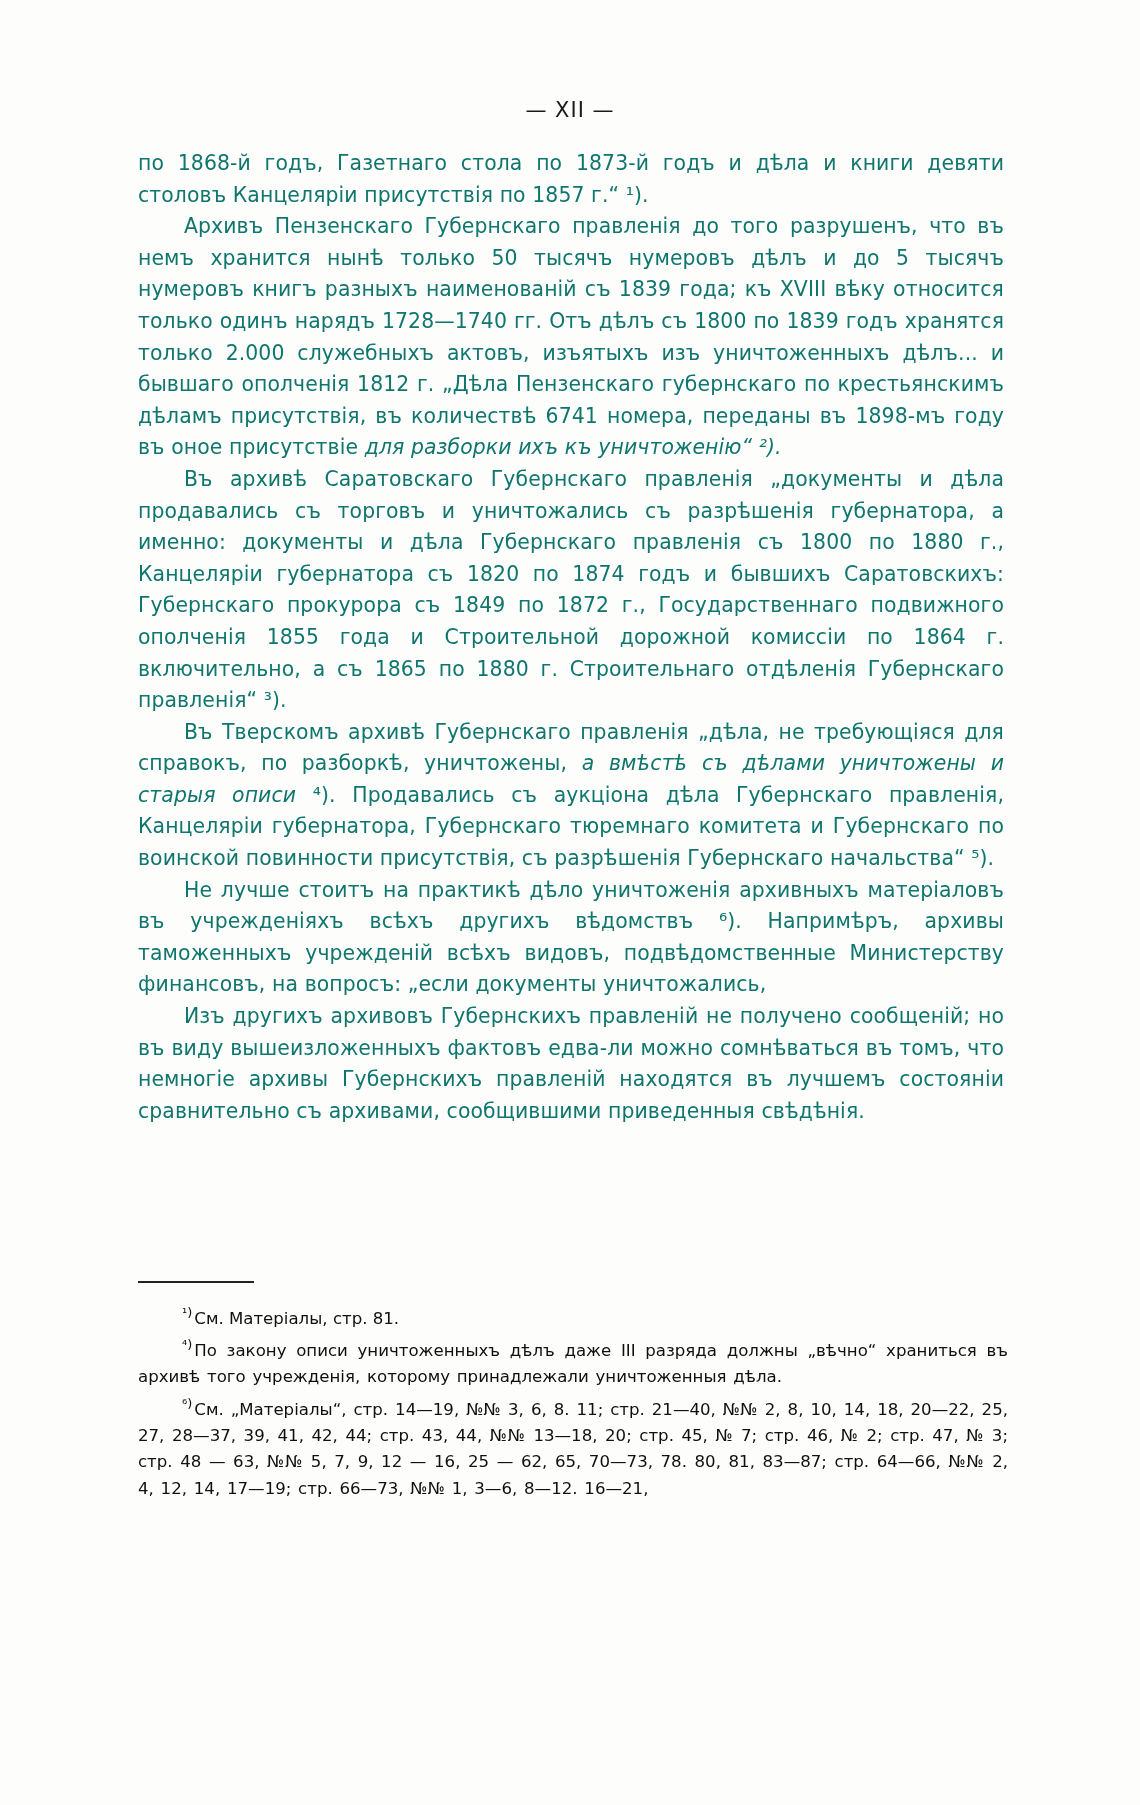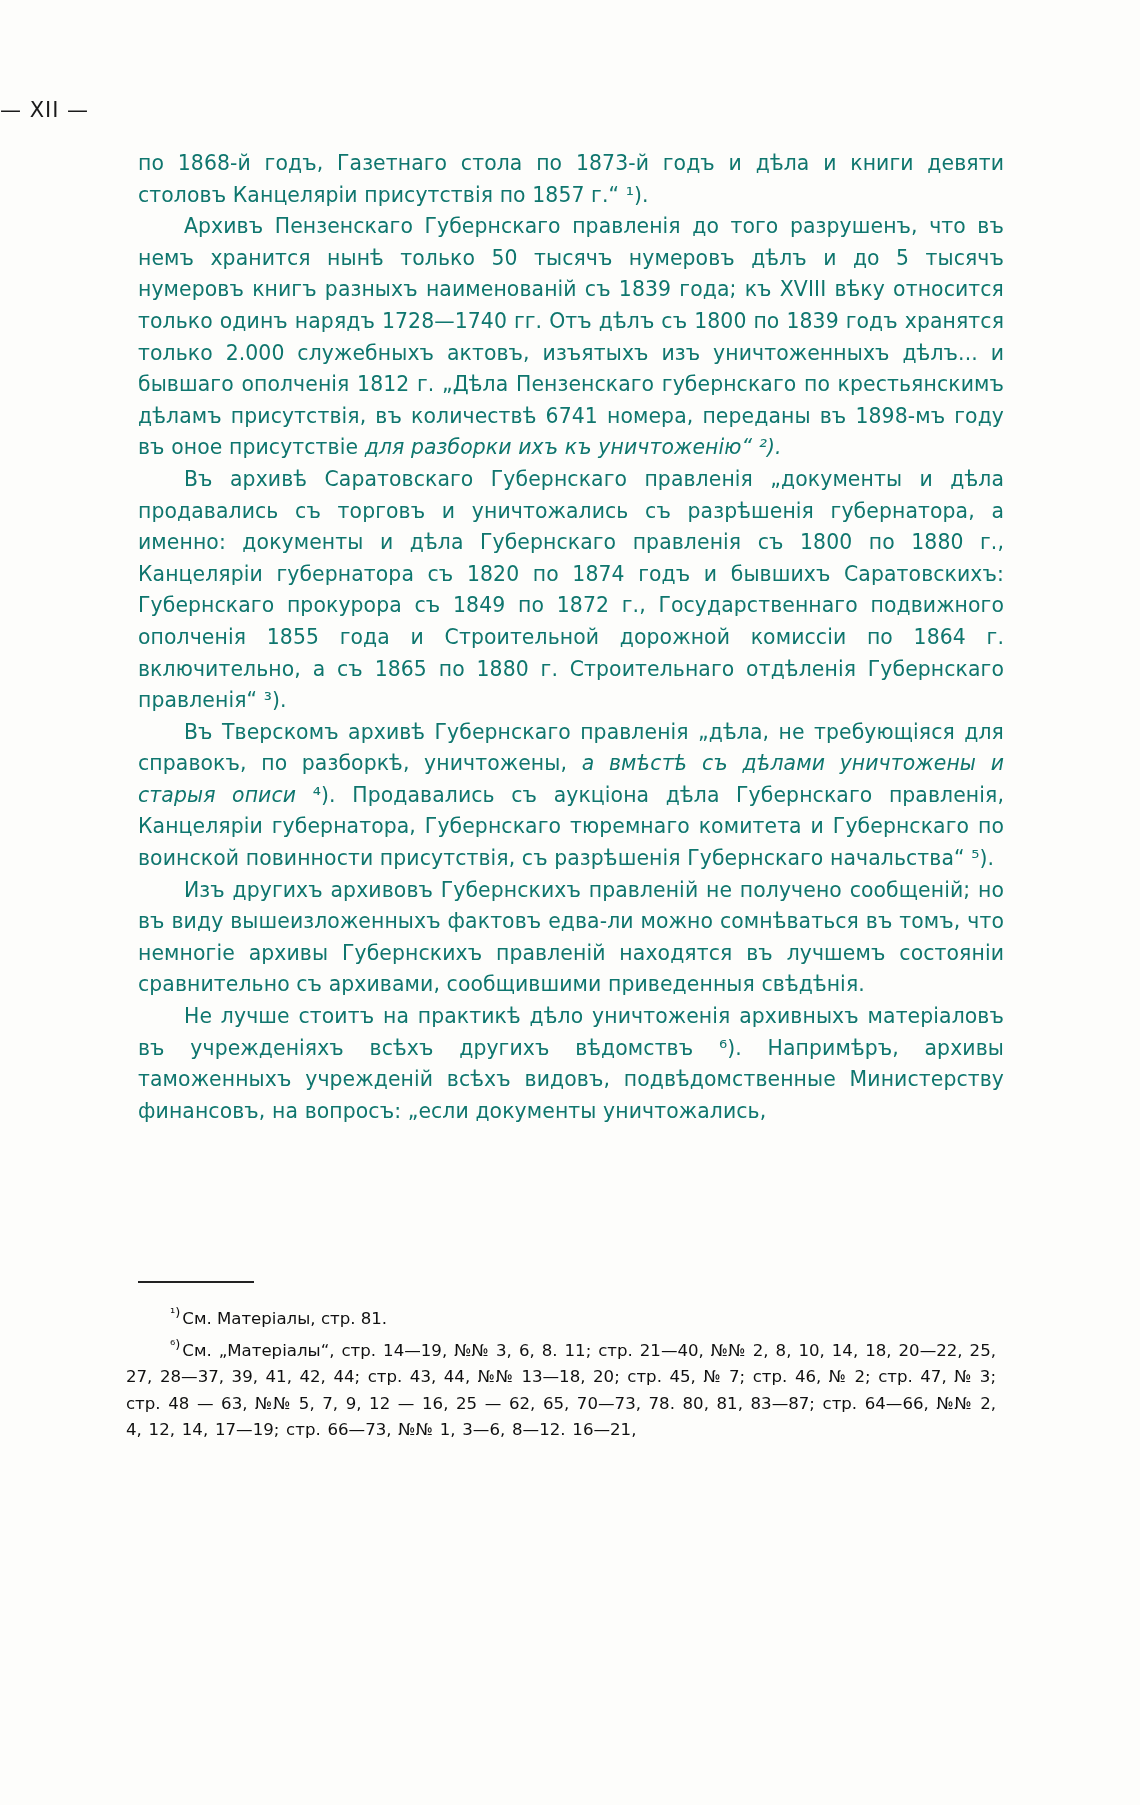--- a/index.html
+++ b/index.html
@@ -20,21 +20,21 @@
     width: 1140px;
     height: 1805px;
     background: #fdfdfb;
     overflow: hidden;
   }
   .page-number {
     position: absolute;
     top: 98px;
     left: 0;
     width: 1140px;
-    text-align: left;
+    text-align: center;
     font-family: "DejaVu Sans", sans-serif;
     font-size: 21px;
     letter-spacing: 1px;
     color: #1a1a1a;
   }
   .body-col {
     position: absolute;
     left: 138px;
     top: 148px;
     width: 866px;
@@ -58,21 +58,21 @@
   .footnote-rule {
     position: absolute;
     left: 138px;
     top: 1281px;
     width: 116px;
     height: 0;
     border-top: 2px solid #222;
   }
   .footnotes {
     position: absolute;
-    left: 126px;
+    left: 138px;
     top: 1300px;
     width: 870px;
   }
   .fn {
     font-family: "DejaVu Sans", sans-serif;
     font-size: 16.6px;
     line-height: 26.5px;
     text-align: justify;
     color: #101010;
     margin: 0;
@@ -102,33 +102,34 @@
   <div class="body-col">
 
     <p class="para">по 1868-й годъ, Газетнаго стола по 1873-й годъ и дѣла и книги девяти столовъ Канцеляріи присутствія по 1857 г.“ ¹).</p>
 
     <p class="para indent"><span>Архивъ Пензенскаго Губернскаго правленія до того разрушенъ, что въ немъ хранится нынѣ только 50 тысячъ нумеровъ дѣлъ и до 5 тысячъ нумеровъ книгъ разныхъ наименованій съ 1839 года; къ XVIII вѣку относится только одинъ нарядъ 1728—1740 гг. Отъ дѣлъ съ 1800 по 1839 годъ хранятся только 2.000 служебныхъ актовъ, изъятыхъ изъ уничтоженныхъ дѣлъ... и бывшаго ополченія 1812 г. „Дѣла Пензенскаго губернскаго по крестьянскимъ дѣламъ присутствія, въ количествѣ 6741 номера, переданы въ 1898-мъ году въ оное присутствіе </span><em>для разборки ихъ къ уничтоженію“ ²).</em></p>
 
     <p class="para indent">Въ архивѣ Саратовскаго Губернскаго правленія „документы и дѣла продавались съ торговъ и уничтожались съ разрѣшенія губернатора, а именно: документы и дѣла Губернскаго правленія съ 1800 по 1880 г., Канцеляріи губернатора съ 1820 по 1874 годъ и бывшихъ Саратовскихъ: Губернскаго прокурора съ 1849 по 1872 г., Государственнаго подвижного ополченія 1855 года и Строительной дорожной комиссіи по 1864 г. включительно, а съ 1865 по 1880 г. Строительнаго отдѣленія Губернскаго правленія“ ³).</p>
 
     <p class="para indent"><span>Въ Тверскомъ архивѣ Губернскаго правленія „дѣла, не требующіяся для справокъ, по разборкѣ, уничтожены, </span><em>а вмѣстѣ съ дѣлами уничтожены и старыя описи</em><span> ⁴). Продавались съ аукціона дѣла Губернскаго правленія, Канцеляріи губернатора, Губернскаго тюремнаго комитета и Губернскаго по воинской повинности присутствія, съ разрѣшенія Губернскаго начальства“ ⁵).</span></p>
 
+    <p class="para indent">Не лучше стоитъ на практикѣ дѣло уничтоженія архивныхъ матеріаловъ въ учрежденіяхъ всѣхъ другихъ вѣдомствъ ⁶). Напримѣръ, архивы таможенныхъ учрежденій всѣхъ видовъ, подвѣдомственные Министерству финансовъ, на вопросъ: „если документы уничтожались,</p>
+
     <p class="para indent">Изъ другихъ архивовъ Губернскихъ правленій не получено сообщеній; но въ виду вышеизложенныхъ фактовъ едва-ли можно сомнѣваться въ томъ, что немногіе архивы Губернскихъ правленій находятся въ лучшемъ состояніи сравнительно съ архивами, сообщившими приведенныя свѣдѣнія.</p>
-
-    <p class="para indent">Не лучше стоитъ на практикѣ дѣло уничтоженія архивныхъ матеріаловъ въ учрежденіяхъ всѣхъ другихъ вѣдомствъ ⁶). Напримѣръ, архивы таможенныхъ учрежденій всѣхъ видовъ, подвѣдомственные Министерству финансовъ, на вопросъ: „если документы уничтожались,</p>
 
   </div>
 
   <div class="footnote-rule"></div>
 
   <div class="footnotes">
 
     <p class="fn hang fn-block"><span class="fn-marker">¹)</span><span>См. Матеріалы, стр. 81.</span></p>
 
 
 
+    <p class="fn hang fn-block spaced"><span class="fn-marker">⁴)</span><span>По закону описи уничтоженныхъ дѣлъ даже III разряда должны „вѣчно“ храниться въ архивѣ того учрежденія, которому принадлежали уничтоженныя дѣла.</span></p>
 
 
     <p class="fn hang fn-block spaced"><span class="fn-marker">⁶)</span><span>См. „Матеріалы“, стр. 14—19, №№ 3, 6, 8. 11; стр. 21—40, №№ 2, 8, 10, 14, 18, 20—22, 25, 27, 28—37, 39, 41, 42, 44; стр. 43, 44, №№ 13—18, 20; стр. 45, № 7; стр. 46, № 2; стр. 47, № 3; стр. 48 — 63, №№ 5, 7, 9, 12 — 16, 25 — 62, 65, 70—73, 78. 80, 81, 83—87; стр. 64—66, №№ 2, 4, 12, 14, 17—19; стр. 66—73, №№ 1, 3—6, 8—12. 16—21,</span></p>
 
   </div>
 
 </div>
 
 </body></html>

